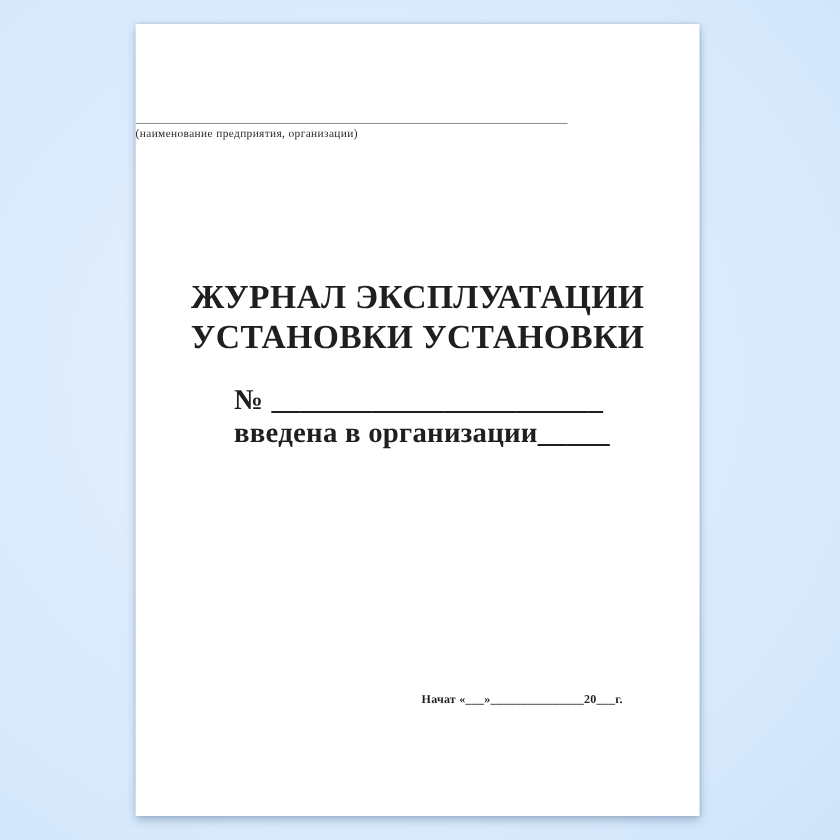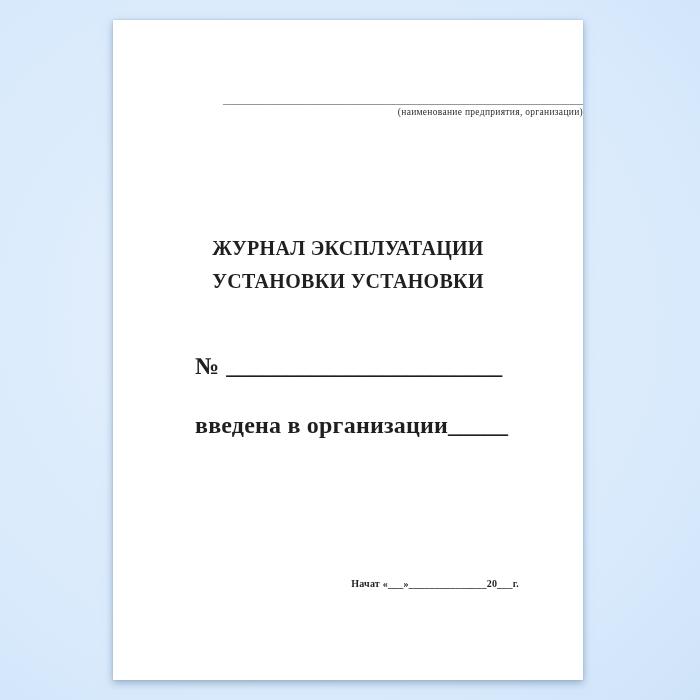--- a/index.html
+++ b/index.html
@@ -26,63 +26,62 @@
     left: 113px; top: 20px;
     width: 470px; height: 660px;
     background: var(--page);
     box-shadow: 0 3px 8px var(--shadow), 0 0 2px rgba(96,128,160,0.35);
     color: var(--ink);
   }
   
   .org-block {
     position: absolute;
     top: 74px; left: 0; width: 100%;
-    text-align: right;
+    text-align: left;
   }
   .org-blank {
     display: block;
     font-size: 10px;
     line-height: 12px;
     color: var(--rule);
     letter-spacing: 0;
     white-space: nowrap;
     overflow: hidden;
   }
   .org-caption {
     display: block;
     font-size: 9.5px;
     line-height: 13px;
     letter-spacing: 0.3px;
     color: #2c2c2c;
-    padding-left: 40px;
   }
   
   .title-block {
     position: absolute;
     top: 212px; left: 0; width: 100%;
     text-align: center;
     font-weight: bold;
-    font-size: 20px;
+    font-size: 28px;
     line-height: 33px;
     letter-spacing: 0.3px;
     color: var(--ink);
   }
   
   .form-block {
     position: absolute;
     top: 301px; left: 82px;
     width: 330px;
     font-weight: bold;
     font-size: 24px;
     line-height: 27px;
     letter-spacing: 0.2px;
     white-space: nowrap;
     color: var(--ink);
   }
-  .form-block .row { display: block; margin-top: 32px; }
+  .form-block .row { display: block; }
   .number-blank { margin-left: 7px; }
   .blank-text { letter-spacing: 0; }
   
   .dates-block {
     position: absolute;
     right: 64px; top: 552px;
     text-align: right;
     font-weight: bold;
     font-size: 10px;
     line-height: 24px;

